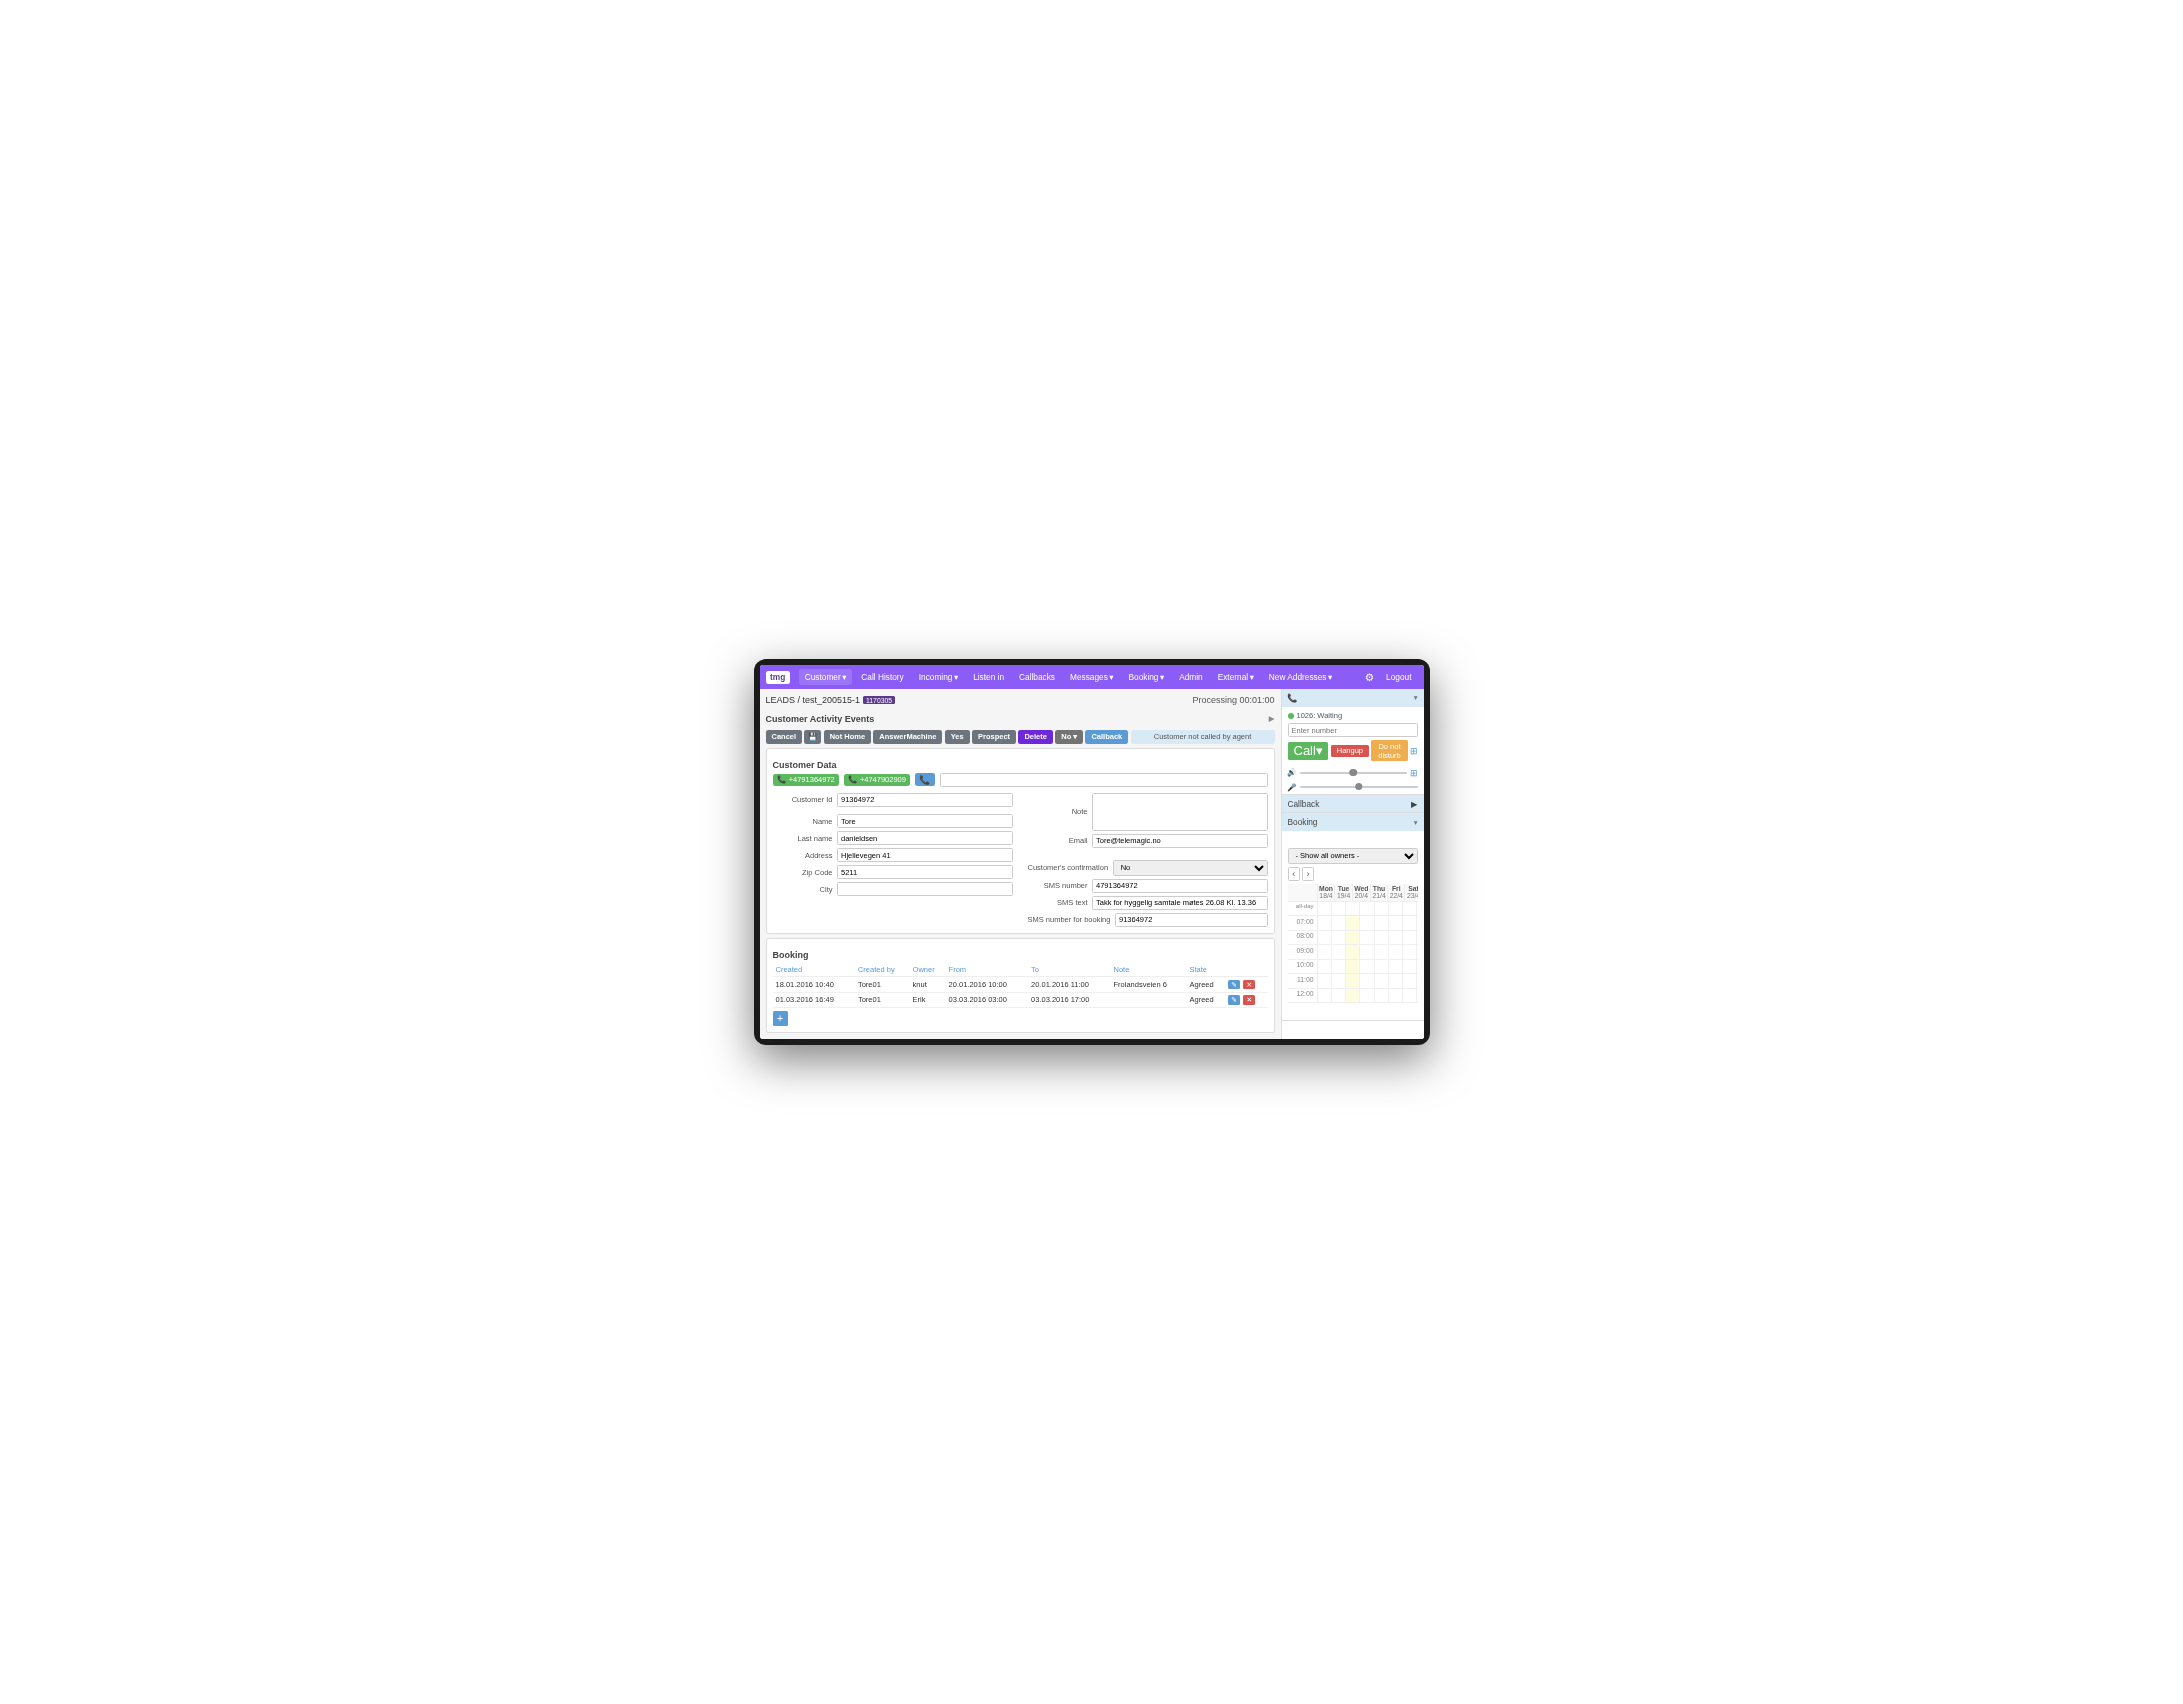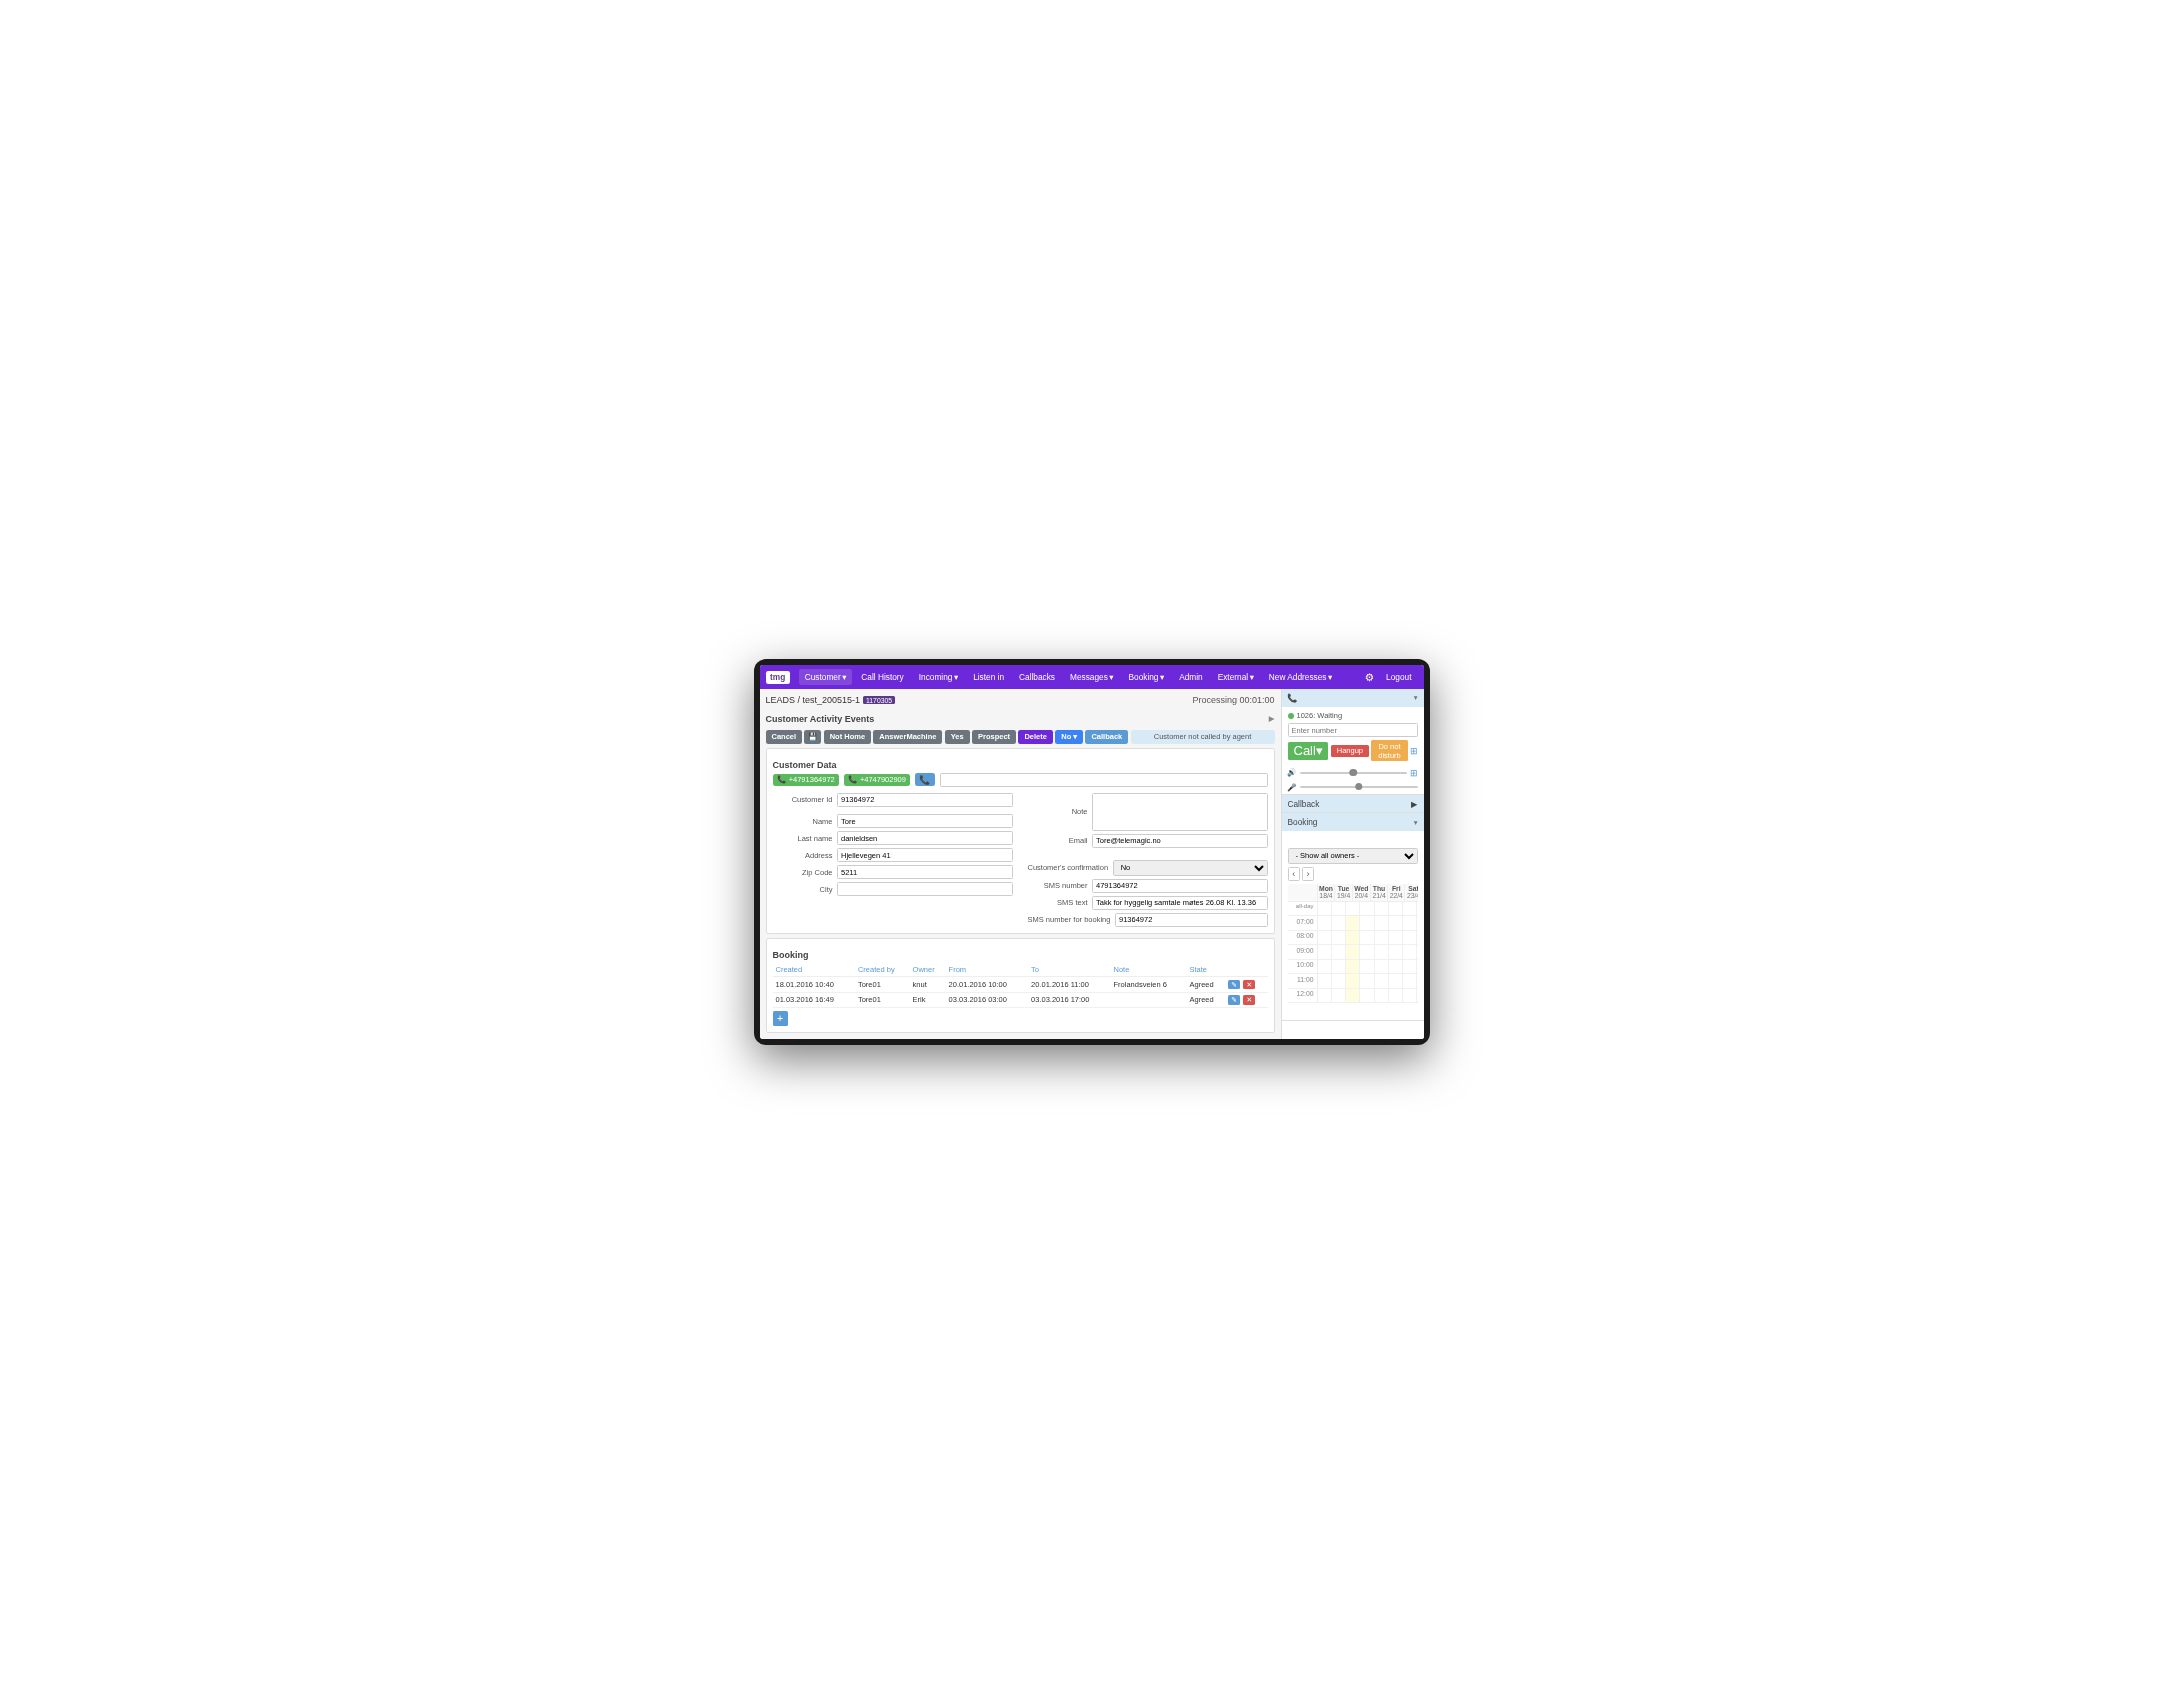--- a/index.html
+++ b/index.html
@@ -24,21 +24,21 @@
     }
 
     .screen-inner {
       background: #f0f0f0;
       border-radius: 3px;
       overflow: hidden;
     }
 
     
     .navbar {
-      background: #6d28d9;
+      background: #8b5cf6;
       display: flex;
       align-items: center;
       padding: 0 6px;
       height: 24px;
       gap: 3px;
     }
 
     .logo {
       background: #fff;
       color: #5b3a8c;
@@ -148,21 +148,21 @@
       font-weight: bold;
     }
 
     .btn-cancel { background: #6c757d; color: #fff; }
     .btn-save { background: #6c757d; color: #fff; padding: 2.3px 3.8px; }
     .btn-not-home { background: #6c757d; color: #fff; }
     .btn-answer { background: #6c757d; color: #fff; }
     .btn-yes { background: #6c757d; color: #fff; }
     .btn-prospect { background: #6c757d; color: #fff; }
     .btn-delete { background: #6d28d9; color: #fff; }
-    .btn-no { background: #3b82f6; color: #fff; }
+    .btn-no { background: #737373; color: #fff; }
     .btn-callback { background: #5b9bd5; color: #fff; }
 
     .status-message {
       background: #d9eaf7;
       color: #555;
       padding: 2.3px 7.5px;
       border-radius: 2.3px;
       flex: 1;
       text-align: center;
       font-size: 7.5px;

